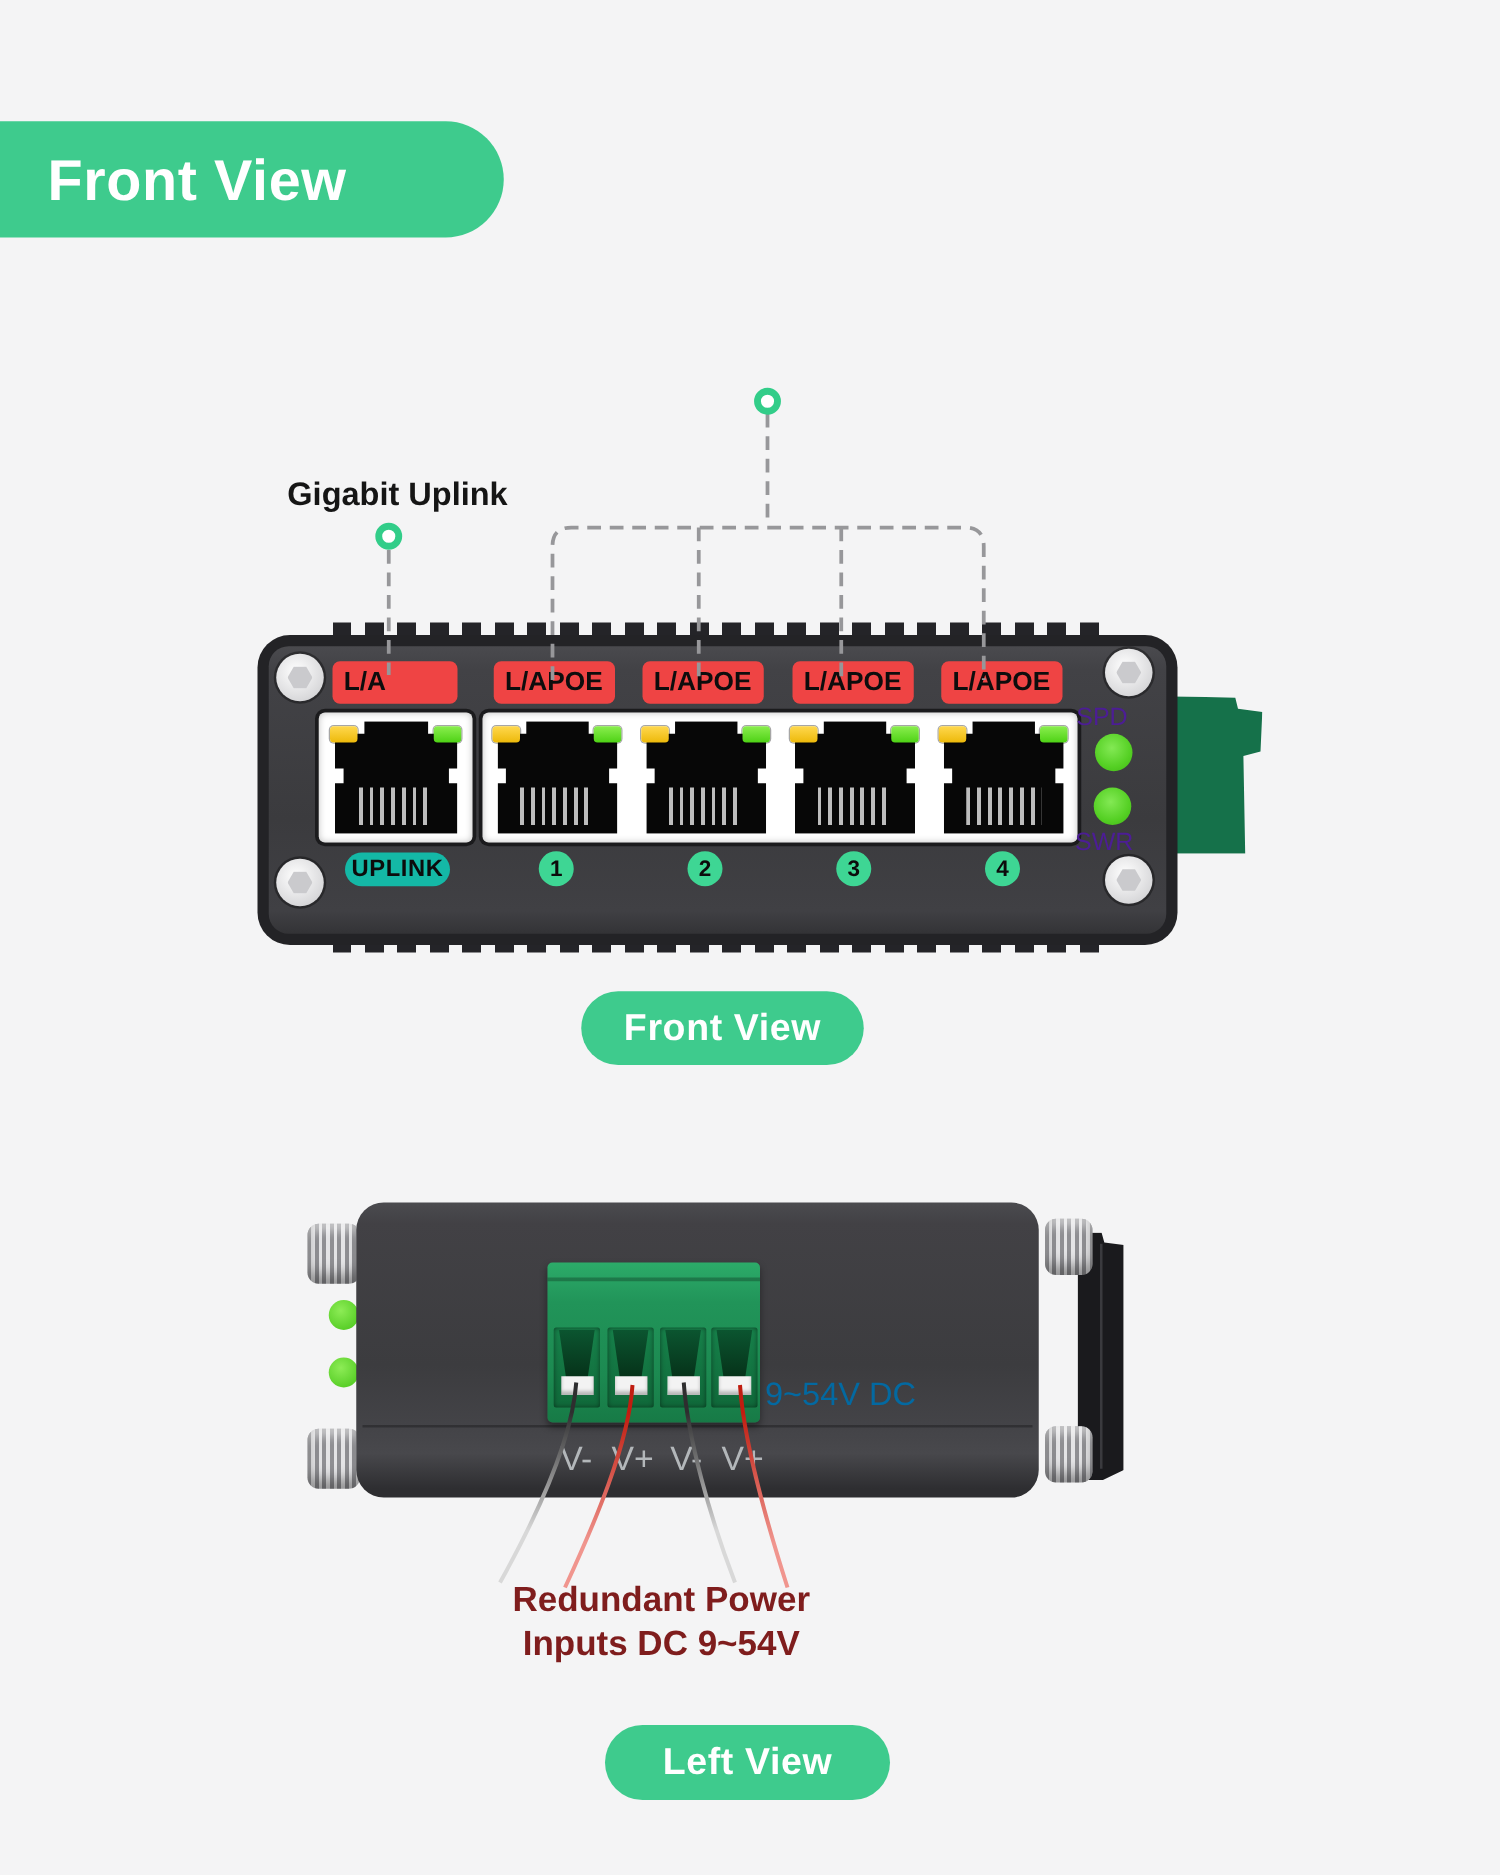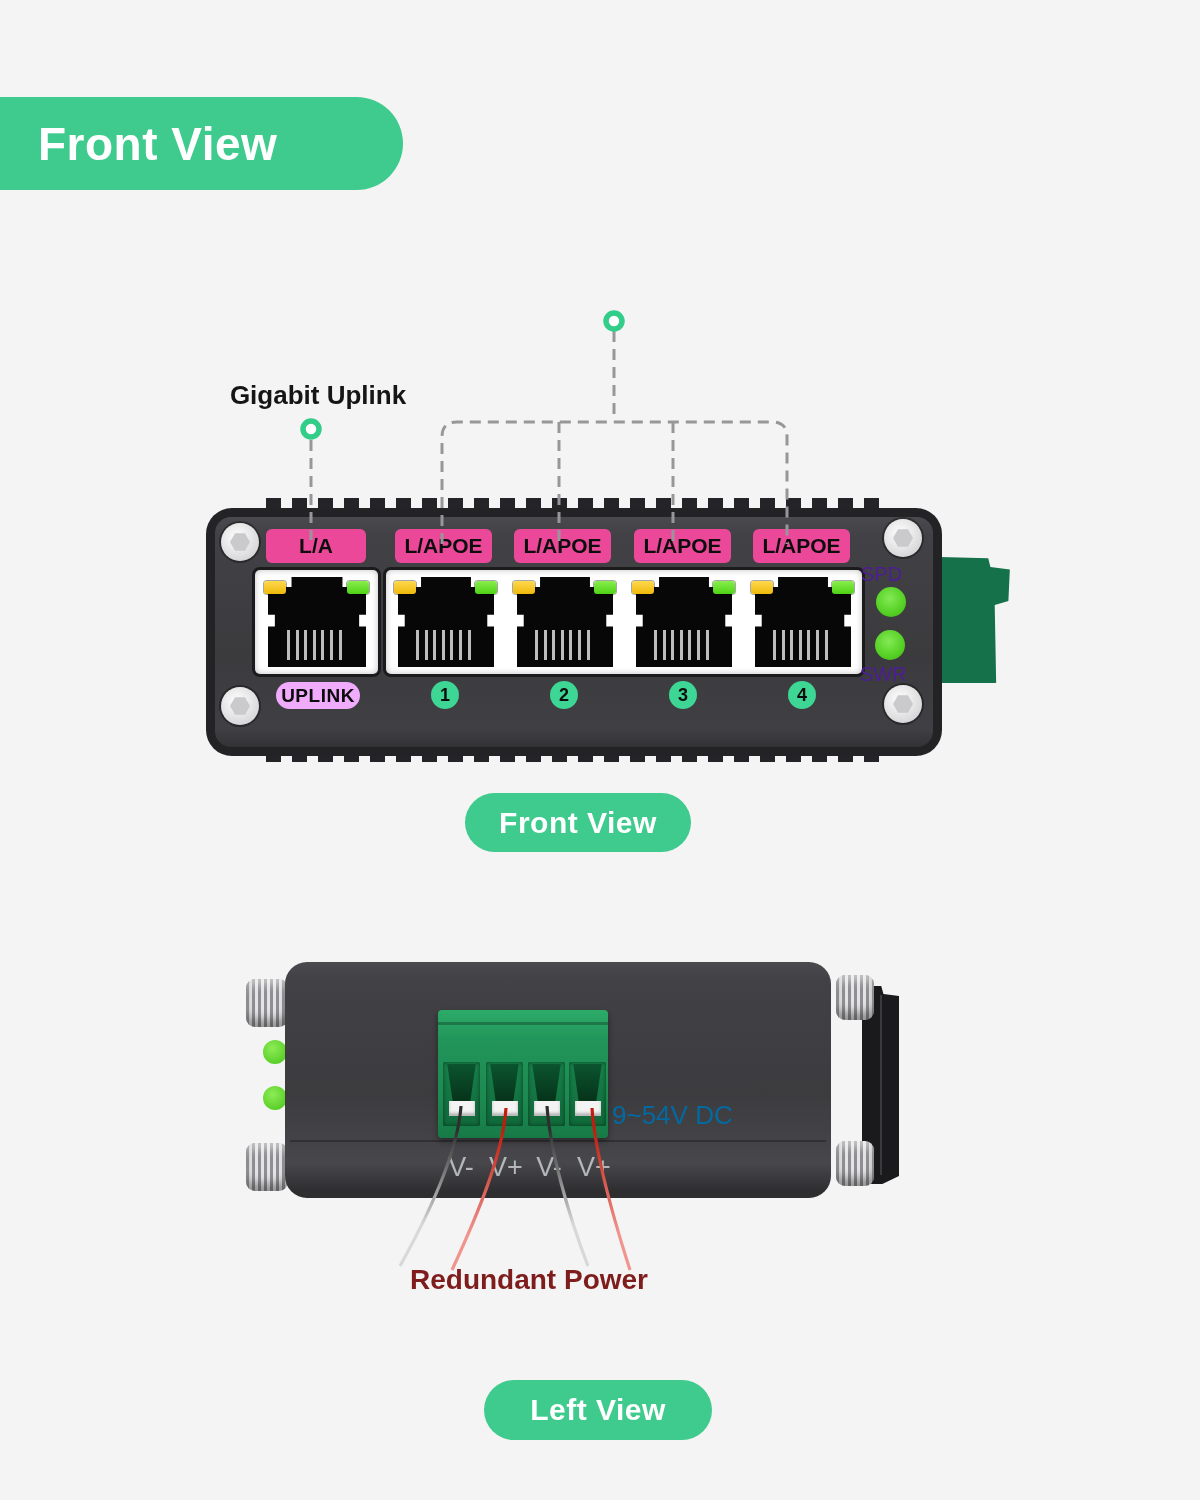--- a/index.html
+++ b/index.html
@@ -15,32 +15,32 @@
   .pill span{color:#ffffff;font-size:30px;font-weight:bold;letter-spacing:.5px;}
 
   
   .annot{color:#151515;font-weight:bold;text-align:center;}
 
   
   .fins{background:repeating-linear-gradient(90deg,#242428 0 15px,rgba(0,0,0,0) 15px 26px);}
   .front-outer{left:206px;top:508px;width:736px;height:248px;background:#232326;border-radius:26px;}
   .front-face{left:215px;top:517px;width:718px;height:230px;border-radius:16px;
               background:linear-gradient(180deg,#4a4a4e 0%,#424246 8%,#3b3b3e 60%,#404044 92%,#333336 100%);}
-  .strip{top:529px;height:34px;background:#ec4899;border-radius:6px;display:flex;align-items:center;
-         justify-content:center;padding:0 9px;box-sizing:border-box;}
+  .strip{top:529px;height:34px;background:#ef4444;border-radius:6px;display:flex;align-items:center;
+         justify-content:flex-start;padding:0 9px;box-sizing:border-box;}
   .strip b{color:#0d0d0d;font-size:21px;font-weight:bold;}
   .bezel{background:#ffffff;border-radius:5px;box-shadow:0 0 0 3px #1b1b1d, inset 0 0 6px rgba(0,0,0,.25);}
   .jack{background:#070707;
         clip-path:polygon(24% 0,76% 0,76% 11%,100% 11%,100% 42%,93% 42%,93% 55%,100% 55%,100% 100%,0 100%,0 55%,7% 55%,7% 42%,0 42%,0 11%,24% 11%);}
   .pins{position:absolute;left:50%;bottom:7px;transform:translateX(-50%);width:60px;height:30px;
         background:repeating-linear-gradient(90deg,#bdbdbd 0 3px,rgba(0,0,0,0) 3px 8.6px);}
   .ledchip{top:581px;width:22px;height:13px;border-radius:3px;}
   .led-y{background:linear-gradient(180deg,#ffd84e,#edb90a);box-shadow:0 0 0 1px rgba(0,0,0,.35);}
   .led-g{background:linear-gradient(180deg,#8aee4e,#4ed215);box-shadow:0 0 0 1px rgba(0,0,0,.35);}
-  .upill{left:276px;top:682px;width:84px;height:27px;background:#f0abfc;border-radius:14px;
+  .upill{left:276px;top:682px;width:84px;height:27px;background:#14b8a6;border-radius:14px;
          display:flex;align-items:center;justify-content:center;}
   .upill span{color:#0c0c0c;font-size:19px;font-weight:bold;letter-spacing:.5px;}
   .numcirc{top:681px;width:28px;height:28px;border-radius:50%;background:#3ed694;
            display:flex;align-items:center;justify-content:center;}
   .numcirc span{color:#0c0c0c;font-size:18px;font-weight:bold;}
   .ledlabel{color:#4c1d95;font-size:20px;width:60px;text-align:left;}
   .round-led{width:30px;height:30px;border-radius:50%;
              background:radial-gradient(circle at 45% 38%,#83e954 0%,#55d024 60%,#3fb515 100%);}
   .screw{width:38px;height:38px;border-radius:50%;background:radial-gradient(circle at 42% 38%,#ffffff,#d9d9db 70%,#bfbfc2 100%);
          display:flex;align-items:center;justify-content:center;box-shadow:0 0 0 2px rgba(0,0,0,.35);}
@@ -239,18 +239,19 @@
 
     <g fill="none" stroke-width="3.2">
       <path d="M461,1106 C458,1150 430,1212 400,1266" stroke="url(#wgray)"></path>
       <path d="M506,1108 C503,1155 476,1218 452,1270" stroke="url(#wred)"></path>
       <path d="M547,1106 C550,1150 568,1214 588,1266" stroke="url(#wgray)"></path>
       <path d="M592,1108 C595,1155 614,1220 630,1270" stroke="url(#wred)"></path>
     </g>
   </svg>
 
   <div class="abs note" style="top:1264px;">Redundant Power</div>
+  <div class="abs note" style="top:1299px;">Inputs DC 9~54V</div>
 
   <div class="abs pill" style="left:484px;top:1380px;width:228px;height:60px;">
     <span>Left View</span>
   </div>
 
 </div>
 
 </body></html>

